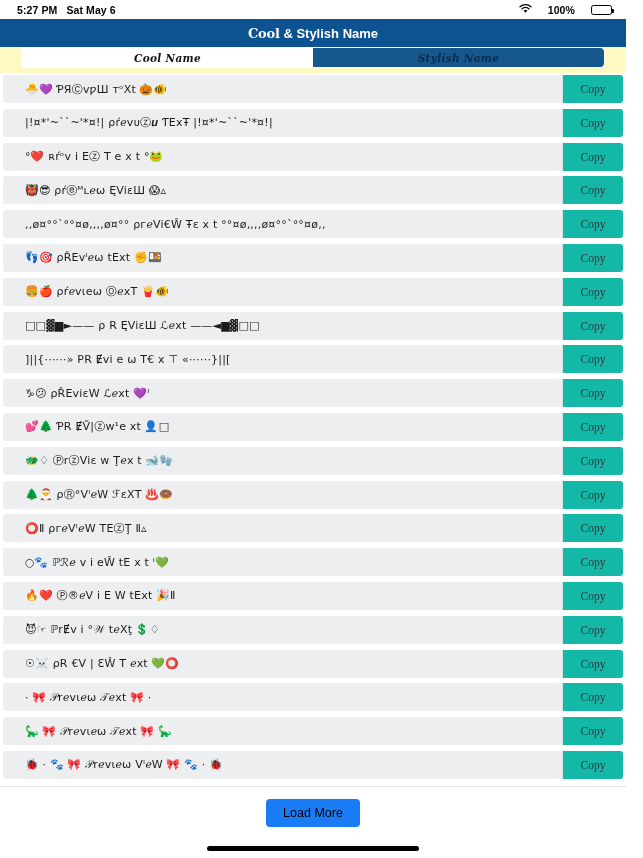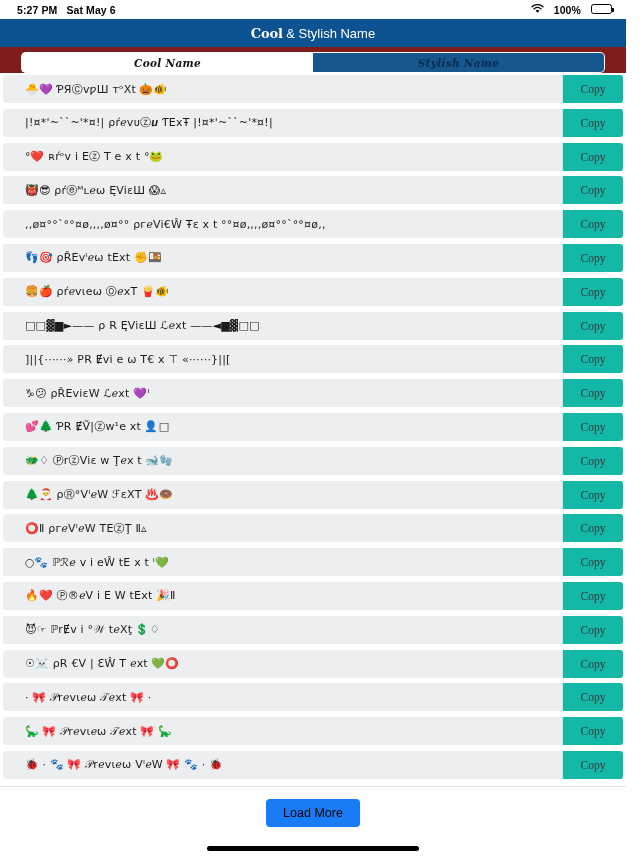--- a/index.html
+++ b/index.html
@@ -28,21 +28,21 @@
     background: #ffffff;
     display: flex;
     align-items: center;
     padding: 0 14px 0 17px;
     font-size: 10.5px;
     font-weight: bold;
     color: #000000;
     letter-spacing: .1px;
   }
   .status-left { display: flex; align-items: center; gap: 9px; }
-  .status-right { margin-left: auto; display: flex; gap: 10px; }
+  .status-right { margin-left: auto; display: flex; align-items: center; gap: 16px; }
 
   .wifi-icon { display:block; }
   .battery-pct { font-size: 10.5px; font-weight: bold; }
   .battery-icon {
     width: 21px; height: 10px;
     border: 1px solid #000;
     border-radius: 2.5px;
     position: relative;
     padding: 1px;
   }
@@ -64,28 +64,28 @@
     display: flex;
     align-items: center;
     justify-content: center;
     font-size: 13px;
   }
   .title-fancy {
     font-family: "DejaVu Serif", serif;
     font-weight: bold;
     letter-spacing: -.2px;
   }
-  .title-plain { font-family: "Liberation Sans", sans-serif; font-weight: 400; }
+  .title-plain { font-family: "Liberation Sans", sans-serif; font-weight: 700; }
 
   
   .tabbar {
     flex: 0 0 26px;
-    background: #7f1d1d;
-    display: flex;
-    align-items: flex-end;
+    background: #fef9c3;
+    display: flex;
+    align-items: flex-start;
     padding: 0 21px;
     gap: 0;
   }
   .tab {
     flex: 1 1 0;
     height: 21px;
     display: flex;
     align-items: center;
     justify-content: center;
     font-family: "DejaVu Serif", serif;

